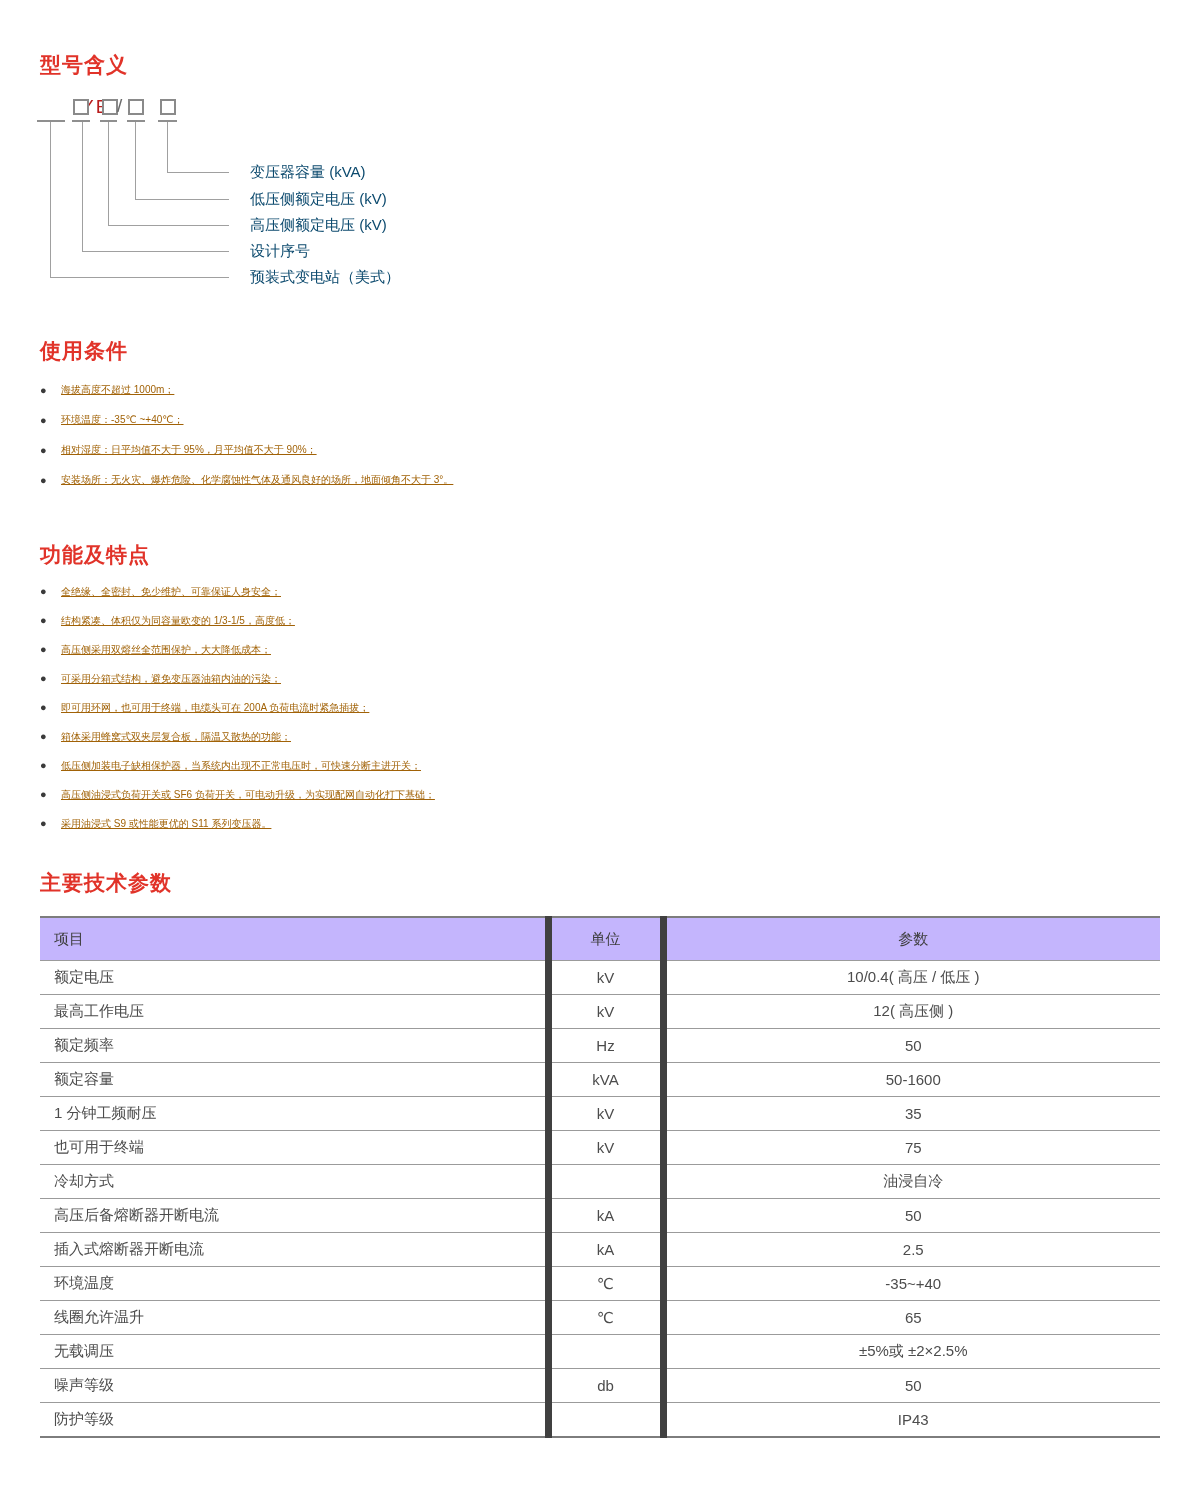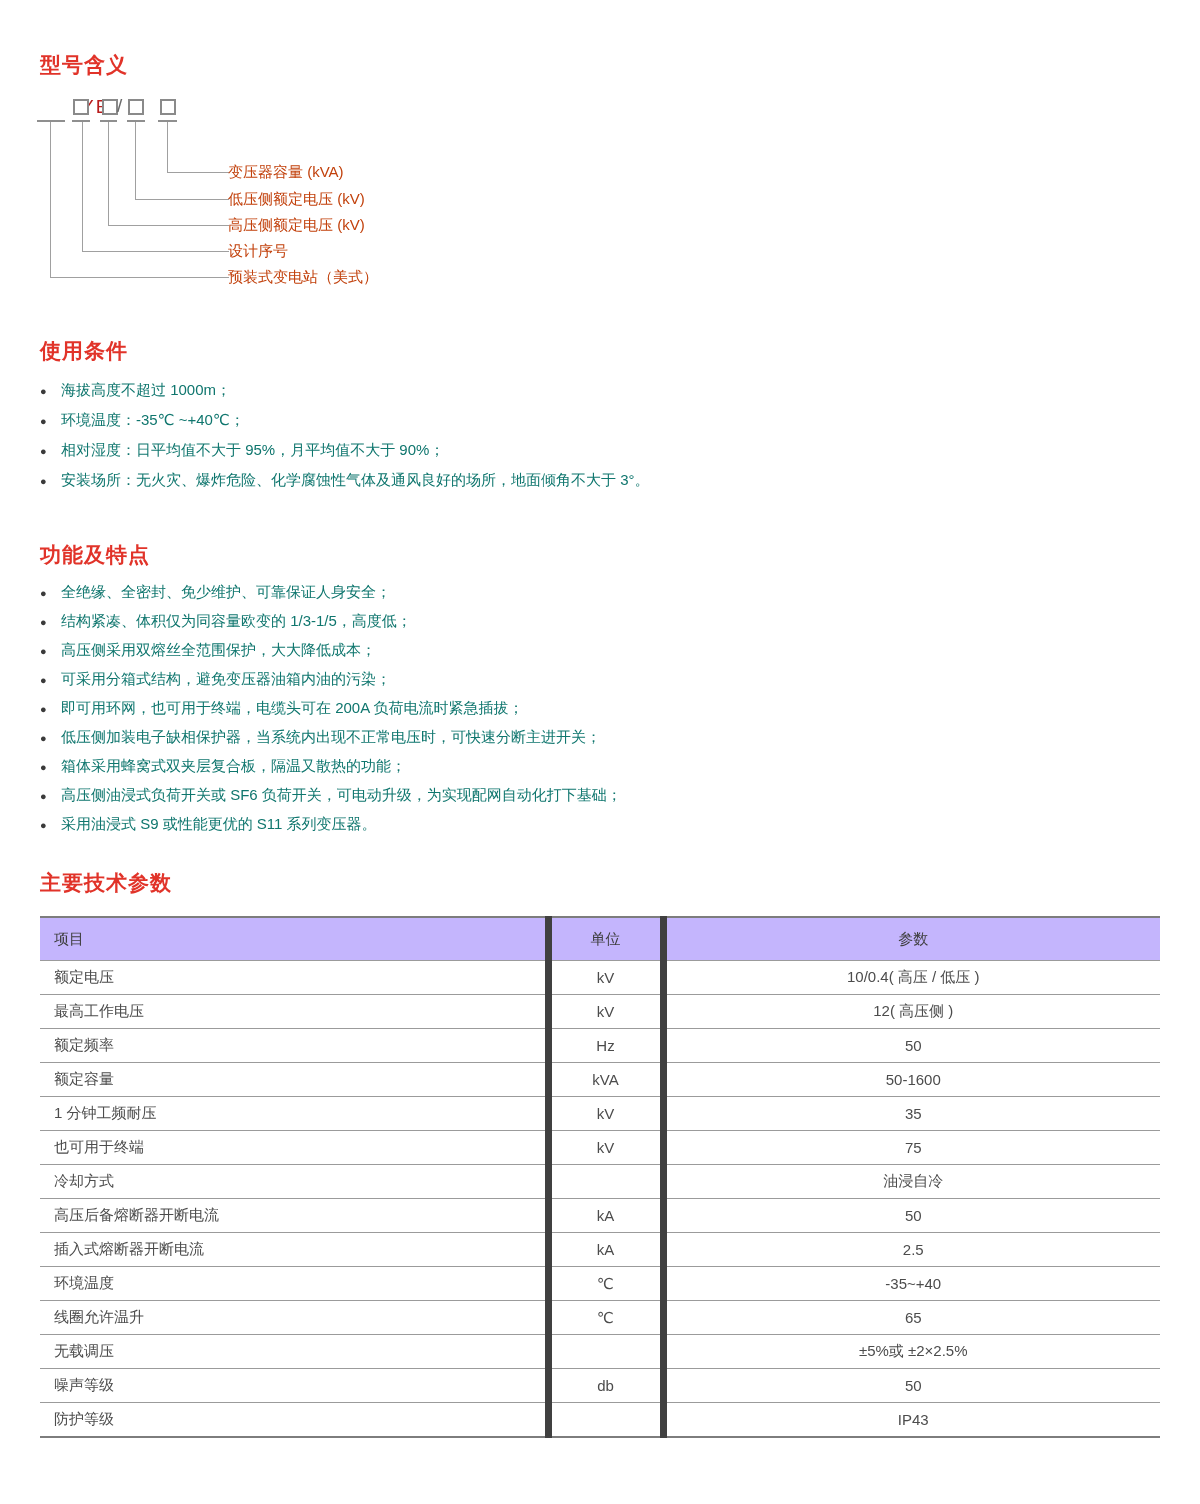--- a/index.html
+++ b/index.html
@@ -27,28 +27,28 @@
   .slash{position:absolute;left:77px;top:-1px;font-size:19px;color:#6a6a6a;}
   .umark{position:absolute;top:24px;height:2px;background:#8f8f8f;}
   .u0{left:-3px;width:28px;} .u1{left:32px;width:18px;} .u2{left:60px;width:17px;}
   .u3{left:87px;width:18px;} .u4{left:118px;width:19px;}
   .conn{position:absolute;top:26px;border-left:1px solid #a0a0a0;border-bottom:1px solid #a0a0a0;}
   .c-cap  {left:127px;width:61px;height:50px;}
   .c-lv   {left:95px;width:93px;height:77px;}
   .c-hv   {left:68px;width:120px;height:103px;}
   .c-seq  {left:42px;width:146px;height:129px;}
   .c-yb   {left:10px;width:178px;height:155px;}
-  .dlabel{position:absolute;left:188px;line-height:20px;white-space:nowrap;color:#c2410c;}
+  .dlabel{position:absolute;left:210px;line-height:20px;white-space:nowrap;color:#0c4a6e;}
   .dl0{top:66px;} .dl1{top:93px;} .dl2{top:119px;} .dl3{top:145px;} .dl4{top:171px;}
 
   
   ul.blist{list-style:none;margin:0;padding:0;}
   ul.usage{margin-top:9px;}
   ul.feat{margin-top:7px;}
-  ul.blist li{position:relative;padding-left:21px;font-size:15px;color:#0f766e;white-space:nowrap;}
+  ul.blist li{position:relative;padding-left:21px;font-size:10px;color:#a16207;white-space:nowrap;text-decoration:underline;}
   ul.usage li{line-height:30px;}
   ul.feat li{line-height:29px;}
   .bullet{position:absolute;left:0;top:0;}
   .bullet::before{content:"●";font-size:11px;color:#3a3a3a;}
 
   
   table.params{
     width:100%;border-collapse:collapse;margin-top:18px;
     font-size:15px;color:#4c4c4c;table-layout:fixed;
   }
@@ -107,22 +107,22 @@
       <li><span class="bullet"></span><span>安装场所：无火灾、爆炸危险、化学腐蚀性气体及通风良好的场所，地面倾角不大于 3°。</span></li>
     </ul>
 
     <h2 class="sec-title t-features">功能及特点</h2>
     <ul class="blist feat">
       <li><span class="bullet"></span><span>全绝缘、全密封、免少维护、可靠保证人身安全；</span></li>
       <li><span class="bullet"></span><span>结构紧凑、体积仅为同容量欧变的 1/3-1/5，高度低；</span></li>
       <li><span class="bullet"></span><span>高压侧采用双熔丝全范围保护，大大降低成本；</span></li>
       <li><span class="bullet"></span><span>可采用分箱式结构，避免变压器油箱内油的污染；</span></li>
       <li><span class="bullet"></span><span>即可用环网，也可用于终端，电缆头可在 200A 负荷电流时紧急插拔；</span></li>
+      <li><span class="bullet"></span><span>箱体采用蜂窝式双夹层复合板，隔温又散热的功能；</span></li>
       <li><span class="bullet"></span><span>低压侧加装电子缺相保护器，当系统内出现不正常电压时，可快速分断主进开关；</span></li>
-      <li><span class="bullet"></span><span>箱体采用蜂窝式双夹层复合板，隔温又散热的功能；</span></li>
       <li><span class="bullet"></span><span>高压侧油浸式负荷开关或 SF6 负荷开关，可电动升级，为实现配网自动化打下基础；</span></li>
       <li><span class="bullet"></span><span>采用油浸式 S9 或性能更优的 S11 系列变压器。</span></li>
     </ul>
 
     <h2 class="sec-title t-params">主要技术参数</h2>
     <table class="params">
       <colgroup>
           <col class="c1">
           <col class="c2">
           <col class="c3">

